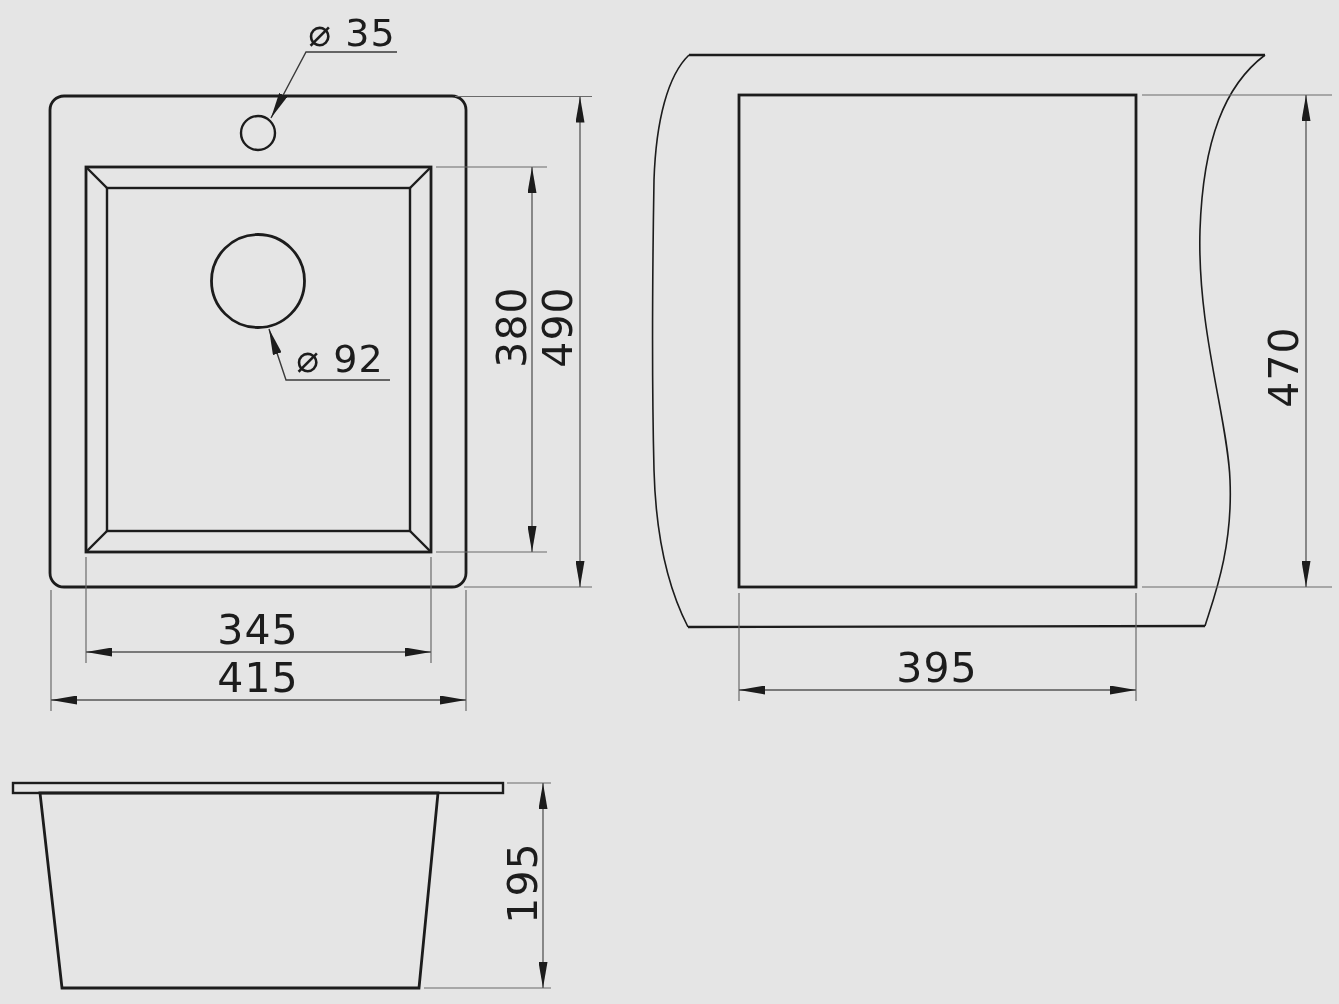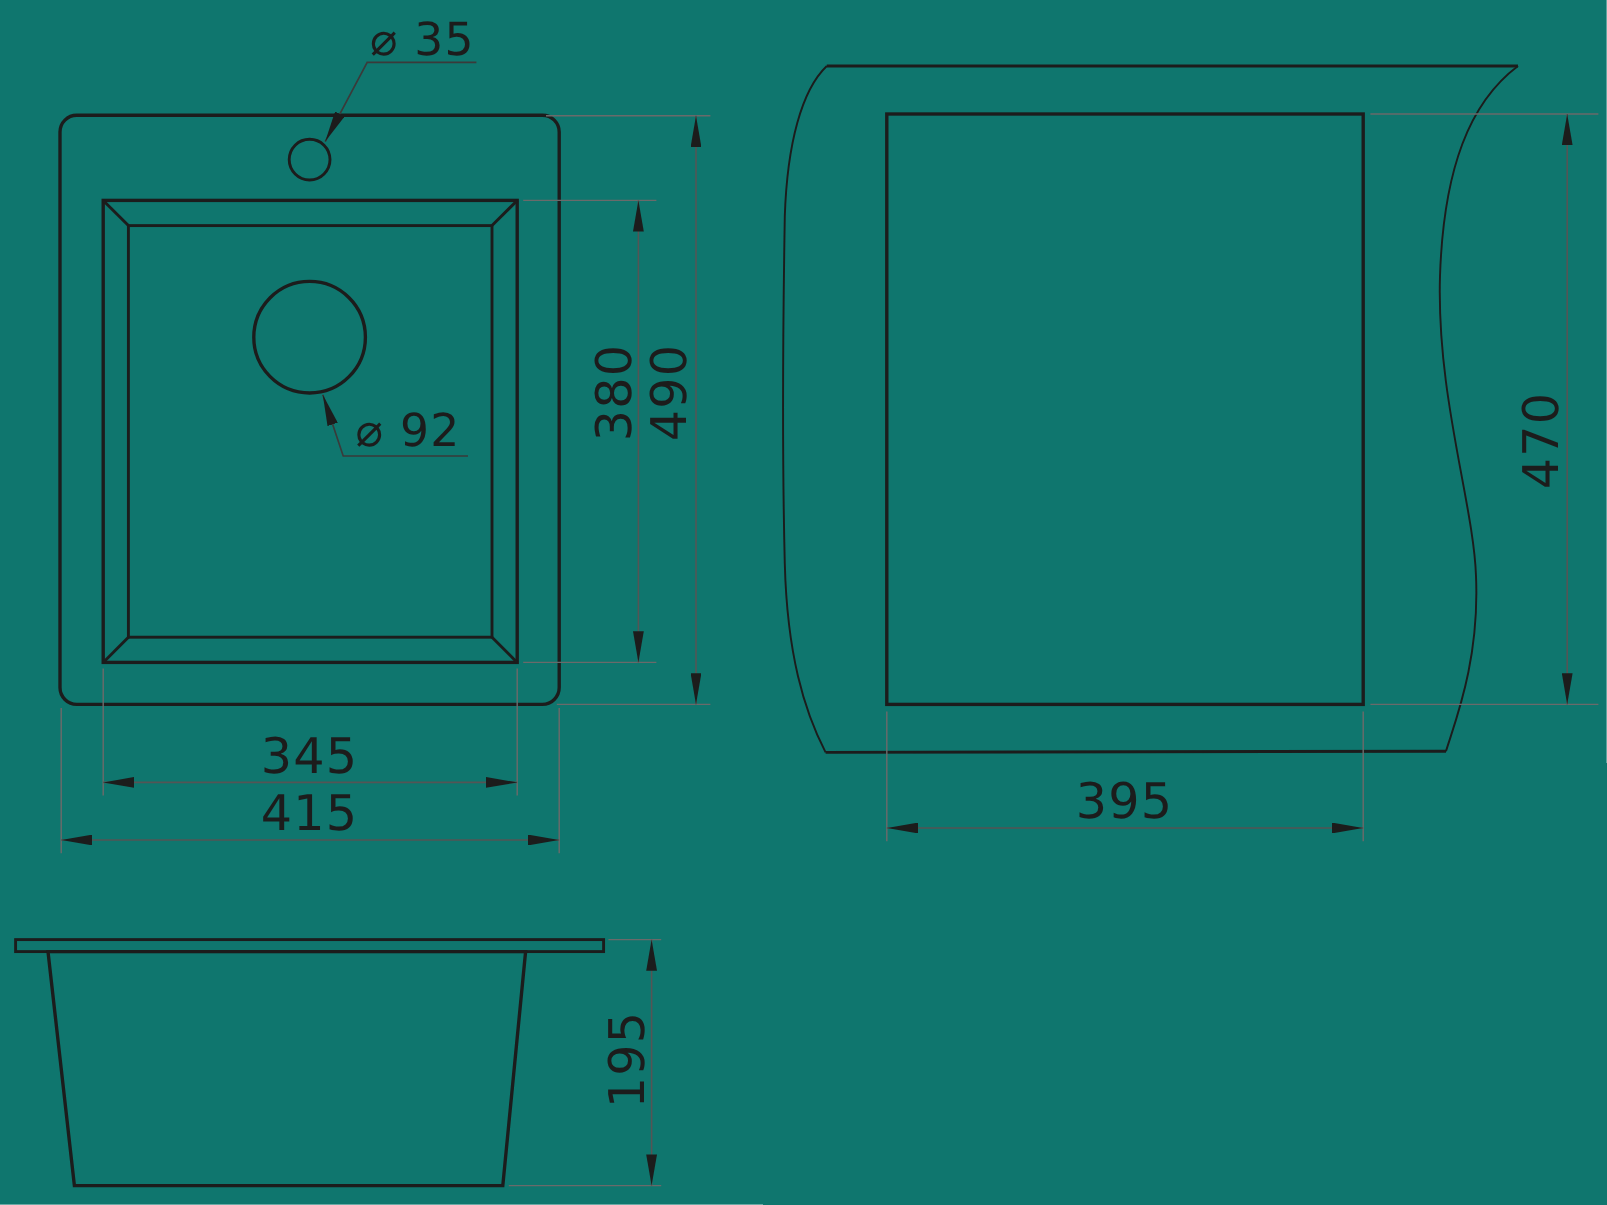--- a/index.html
+++ b/index.html
@@ -4,21 +4,21 @@
 <style>
   html, body {
     margin: 0;
     padding: 0;
     background: #ffffff;
   }
   .drawing-stage {
     position: relative;
     width: 1339px;
     height: 1004px;
-    background: #0f766e;
+    background: #e5e5e5;
     overflow: hidden;
   }
   svg { display: block; }
 
   
   .outline {
     fill: none;
     stroke: #1c1c1c;
     stroke-width: 2.8;
     stroke-linejoin: miter;

